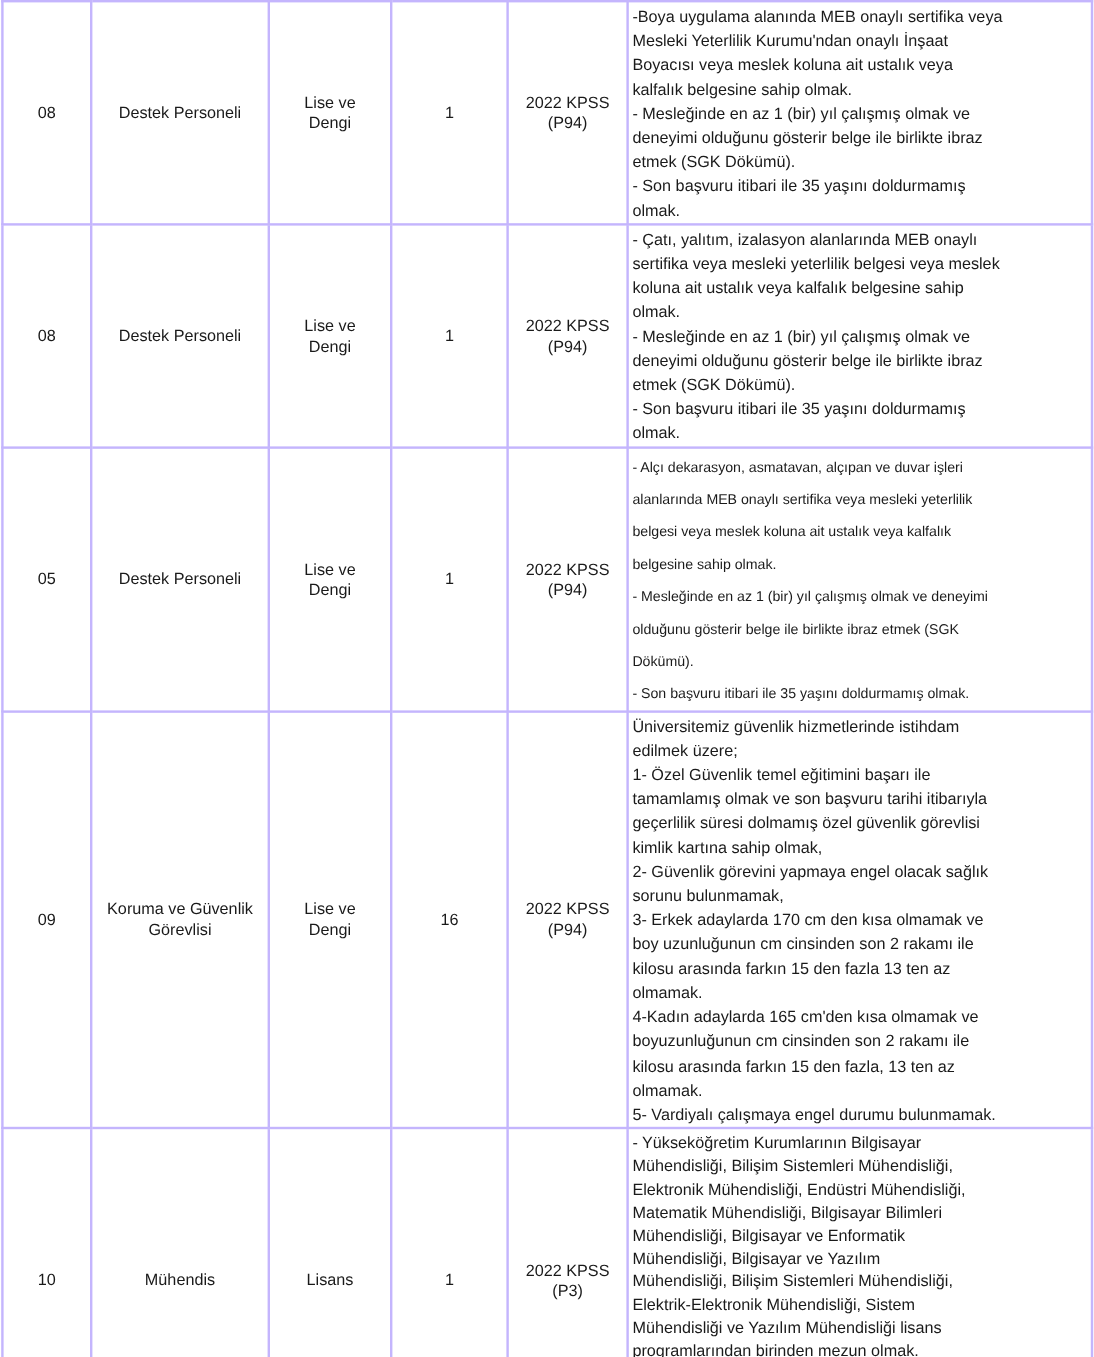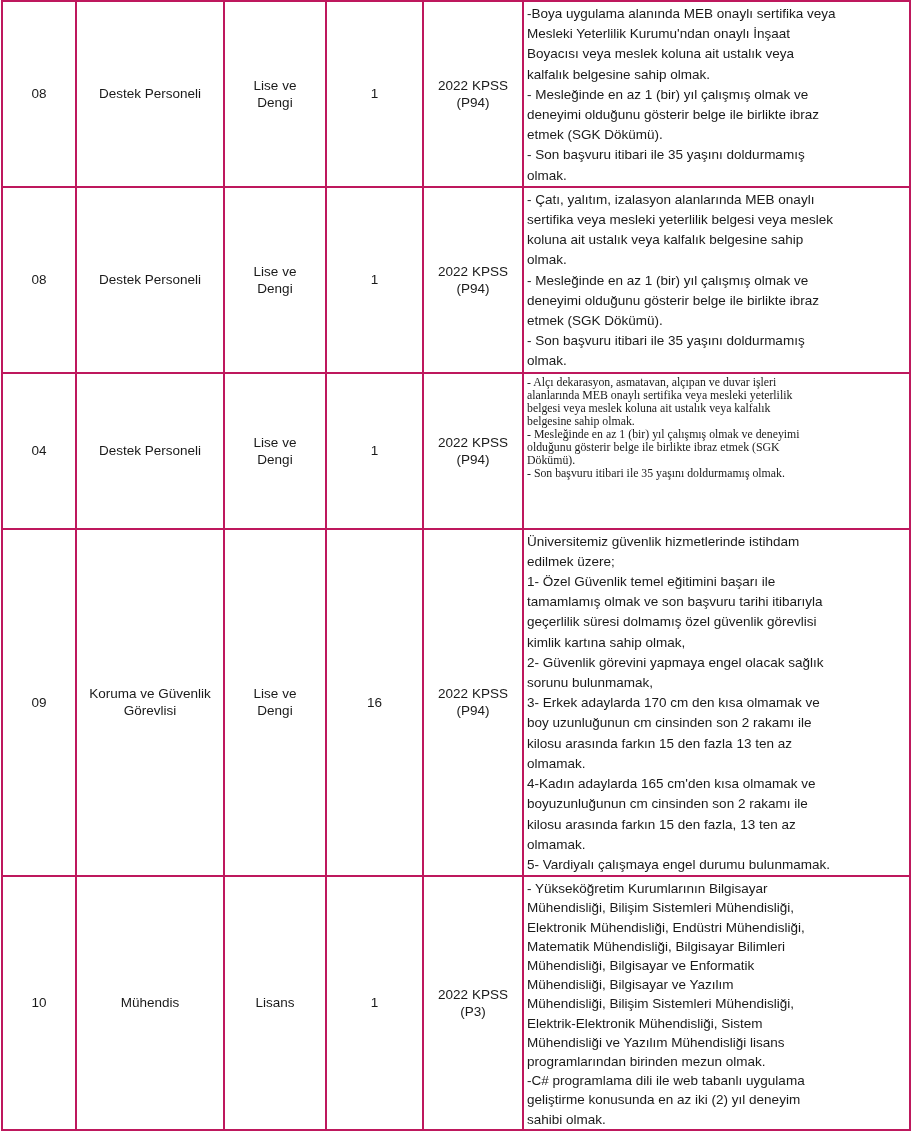--- a/index.html
+++ b/index.html
@@ -19,21 +19,21 @@
     position: relative;
   }
   table.jobs {
     border-collapse: collapse;
     table-layout: fixed;
     width: 908px;
     margin-left: 1px;
     margin-top: 0px;
   }
   table.jobs td {
-    border: 2px solid #be185d;
+    border: 2px solid #c4b5fd;
     vertical-align: middle;
     text-align: center;
     font-size: 13.5px;
     line-height: 17px;
     padding: 0;
     overflow: hidden;
     white-space: pre-line;
     color: #1a1a1a;
   }
   
@@ -42,21 +42,21 @@
     vertical-align: top;
     padding: 2px 1px 0 3px;
     line-height: 20.2px;
     font-size: 13.5px;
   }
   tr.row-06 { height: 181px; }
   tr.row-07 { height: 181px; }
   tr.row-08 { height: 156px; }
   tr.row-09 { height: 343px; }
   tr.row-10 { height: 250px; }
-  tr.row-08 td.req { font-size: 11.8px; line-height: 13px; font-family: Liberation Serif, serif; }
+  tr.row-08 td.req { font-size: 11.8px; line-height: 27px; }
   tr.row-10 td.req { line-height: 19.2px; }
 </style>
 </head>
 <body>
 
 <div class="page">
   <table class="jobs">
     <colgroup>
       <col style="width:74px">
       <col style="width:148px">
@@ -96,21 +96,21 @@
 sertifika veya mesleki yeterlilik belgesi veya meslek
 koluna ait ustalık veya kalfalık belgesine sahip
 olmak.
 - Mesleğinde en az 1 (bir) yıl çalışmış olmak ve
 deneyimi olduğunu gösterir belge ile birlikte ibraz
 etmek (SGK Dökümü).
 - Son başvuru itibari ile 35 yaşını doldurmamış
 olmak.</td>
       </tr>
       <tr class="row-08">
-        <td>04</td>
+        <td>05</td>
         <td>Destek Personeli</td>
         <td>Lise ve
 Dengi</td>
         <td>1</td>
         <td>2022 KPSS
 (P94)</td>
         <td class="req">- Alçı dekarasyon, asmatavan, alçıpan ve duvar işleri
 alanlarında MEB onaylı sertifika veya mesleki yeterlilik
 belgesi veya meslek koluna ait ustalık veya kalfalık
 belgesine sahip olmak.

